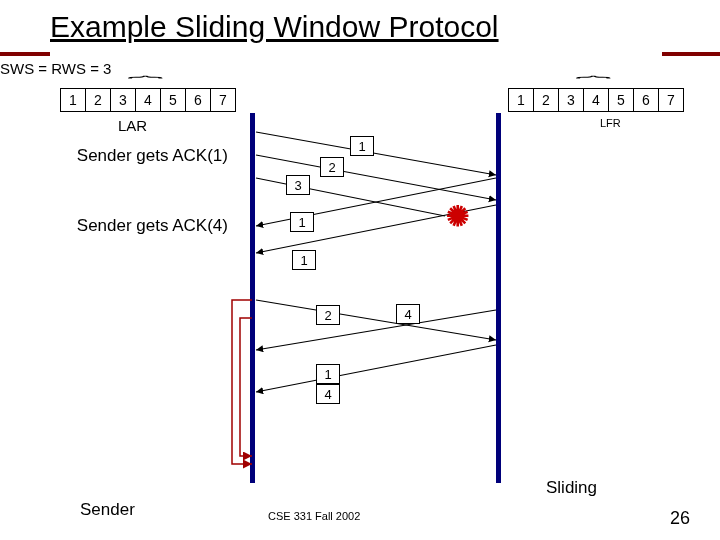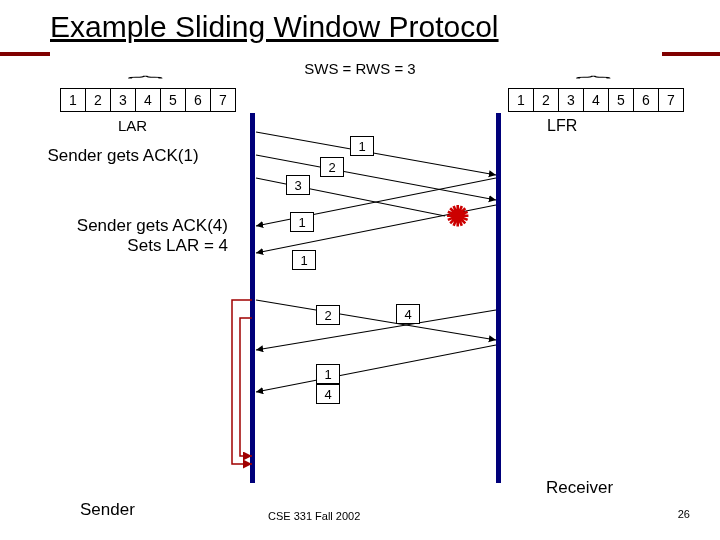--- a/index.html
+++ b/index.html
@@ -1,42 +1,42 @@
 <!DOCTYPE html>
 <html><head>
 <meta charset="utf-8">
 <style>
 body{margin:0;font-family:Arial,Helvetica,sans-serif;background:#fff;color:#000}
 .slide{position:relative;width:720px;height:540px;overflow:hidden}
 .title{position:absolute;top:10px;left:50px;font-size:30px;font-weight:400;text-decoration:underline}
 .hr-accent{position:absolute;height:4px;background:#800000}
 .hr-l{left:0;top:52px;width:50px}
 .hr-r{right:0;top:52px;width:58px}
-.subtext{position:absolute;top:60px;left:0;width:720px;text-align:center;font-size:15px}
+.subtext{position:absolute;top:60px;left:0;width:720px;font-size:15px}
 .seq-strip{position:absolute;top:88px;display:flex;border:1px solid #000}
 .seq-strip.left{left:60px}
 .seq-strip.right{left:508px}
 .cell{width:24px;height:22px;border-right:1px solid #000;font-size:14px;display:flex;align-items:center;justify-content:center}
 .cell:last-child{border-right:none}
 .brace{position:absolute;font-size:18px;transform:scaleX(3.3) scaleY(0.7)}
 .brace.sender{top:73px;left:140px}
 .brace.recv{top:73px;left:588px}
 .label-lar{position:absolute;top:117px;left:118px;font-size:15px}
-.label-lfr{position:absolute;top:117px;left:547px;font-size:16px}
+.label-lfr{position:absolute;top:117px;left:600px;font-size:11px}
 .note{position:absolute;font-size:17px;line-height:1.2}
-.note.n1{top:146px;left:18px;text-align:center;width:210px}
+.note.n1{top:146px;left:18px;text-align:right;width:210px}
 .note.n2{top:216px;left:18px;text-align:right;width:210px}
 .timeline{position:absolute;width:5px;background:#00007a}
 .timeline.tx{left:250px;top:113px;height:370px}
 .timeline.rx{left:496px;top:113px;height:370px}
 .bottom-lbl{position:absolute;font-size:17px}
 .bottom-lbl.s{top:500px;left:80px}
 .bottom-lbl.r{top:478px;left:546px}
 .footer{position:absolute;top:510px;left:268px;font-size:11px}
-.page-num{position:absolute;top:508px;right:30px;font-size:11px}
+.page-num{position:absolute;top:508px;right:30px;font-size:18px}
 .pkt{position:absolute;width:22px;height:18px;border:1px solid #000;background:#fff;font-size:13px;display:flex;align-items:center;justify-content:center;z-index:3}
 .star{position:absolute;color:#c00;font-size:28px;font-weight:bold;z-index:2}
 svg.lines{position:absolute;top:0;left:0;width:720px;height:540px;pointer-events:none}
 </style>
 </head>
 <body>
 
 <div class="slide">
 
   <div class="title">Example Sliding Window Protocol</div>
@@ -67,21 +67,21 @@
   </div>
 
   <div class="label-lar">LAR</div>
   <div class="label-lfr">LFR</div>
 
   <div class="note n1">
     <span>Sender gets ACK(1)</span><br>
   </div>
   <div class="note n2">
     <span>Sender gets ACK(4)</span><br>
-    <span>Sets LAR = 4</span><br>
+    <br>
   </div>
 
   <div class="timeline tx"></div>
   <div class="timeline rx"></div>
 
   <svg class="lines">
     <defs>
       <marker id="ar" markerWidth="8" markerHeight="8" refX="6" refY="3" orient="auto">
         <path d="M0,0 L6,3 L0,6 Z" fill="#000"></path>
       </marker>
@@ -111,16 +111,16 @@
   <div class="pkt" style="left:290px;top:212px">1</div>
   <div class="pkt" style="left:292px;top:250px">1</div>
   <div class="pkt" style="left:316px;top:305px">2</div>
   <div class="pkt" style="left:396px;top:304px">4</div>
   <div class="pkt" style="left:316px;top:364px">1</div>
   <div class="pkt" style="left:316px;top:384px">4</div>
 
   <div class="star" style="left:446px;top:200px">✺</div>
 
   <div class="bottom-lbl s">Sender</div>
-  <div class="bottom-lbl r">Receiver</div>
+  <div class="bottom-lbl r">Sliding</div>
   <div class="footer">CSE 331 Fall 2002</div>
   <div class="page-num">26</div>
 </div>
 
 </body></html>

